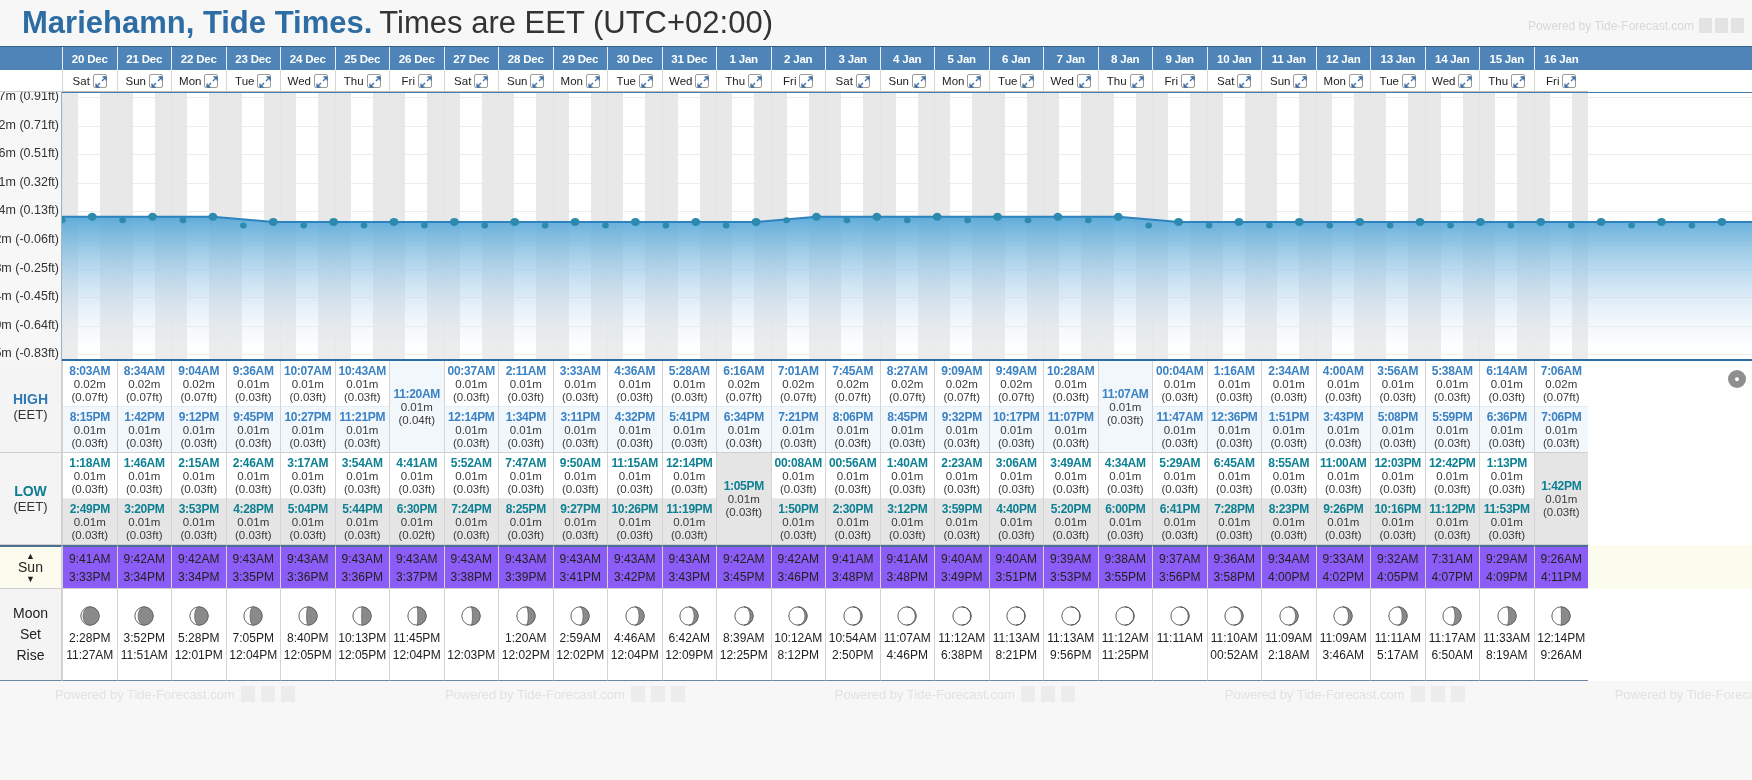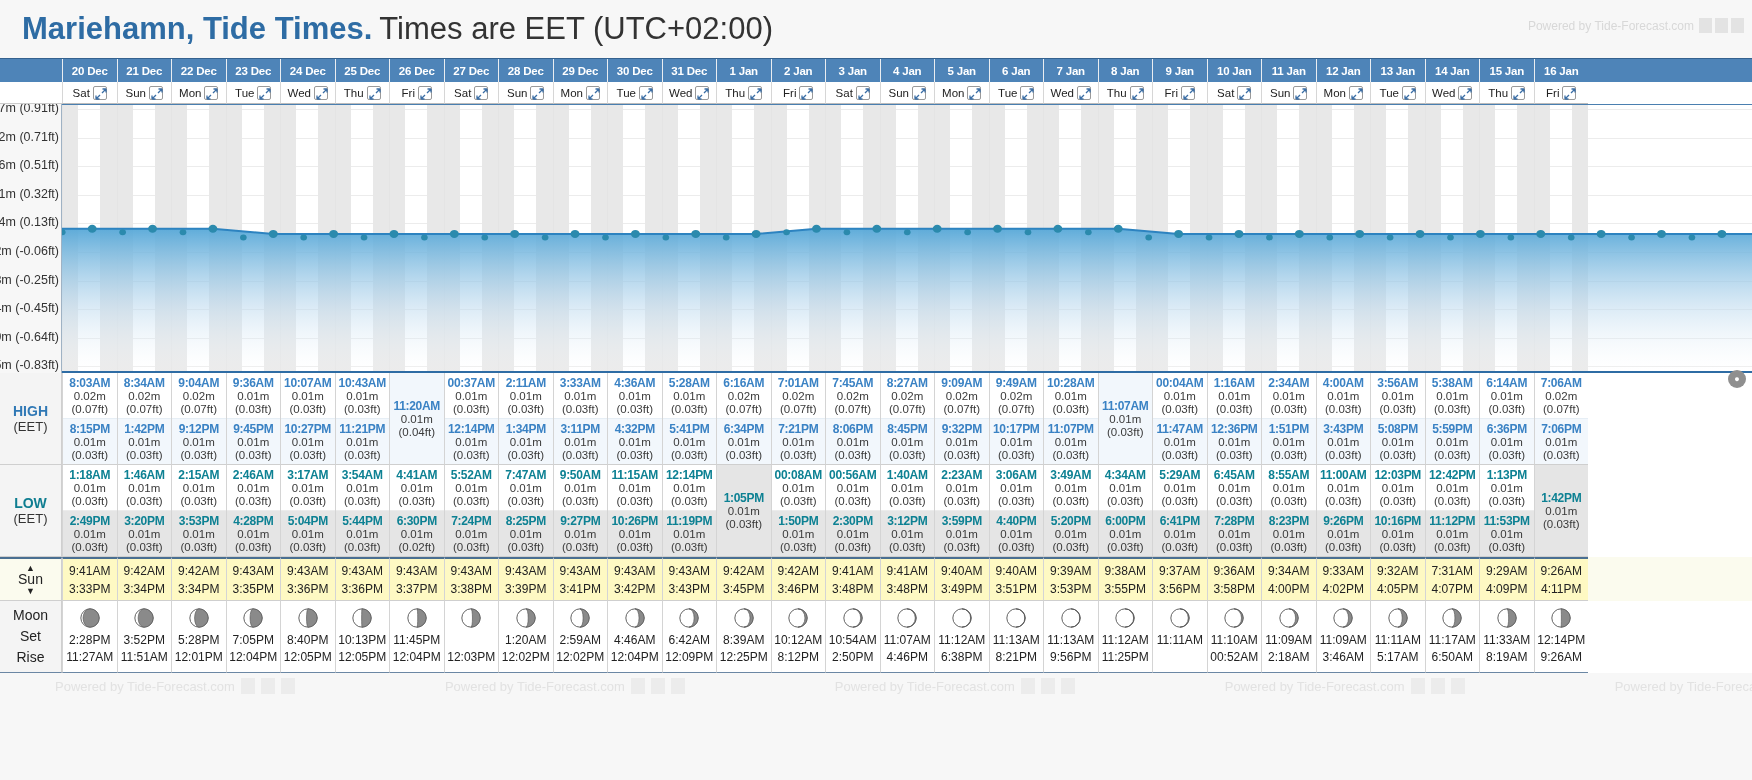--- a/index.html
+++ b/index.html
@@ -7,21 +7,21 @@
     margin: 0; padding: 0;
     width: 1752px; height: 780px;
     overflow: hidden;
     background: #f7f7f7;
     font-family: "Liberation Sans", sans-serif;
   }
   #page { position: relative; width: 1752px; height: 780px; background:#f7f7f7; }
 
   
   .header {
-    height: 58px;
+    height: 46px;
     display: flex; align-items: center;
     padding-left: 22px;
     position: relative;
     background: #f7f7f7;
   }
   .title { font-size: 31px; line-height: 34px; white-space: nowrap; }
   .title .loc { color:#2e6ca4; font-weight: bold; }
   .title .tz  { color:#333; font-weight: normal; margin-left: 7px;}
   .powered-head {
     position:absolute; right: 8px; top: 18px;
@@ -123,35 +123,35 @@
   .sunrow .lbl {
     background:#fbfbee; display:flex; flex-direction:column;
     align-items:center; justify-content:center;
     border-bottom:1px solid #cfcfcf; border-right:1px solid #cfcfcf;
     border-top:2px solid #4a6f92;
   }
   .suncell {
     height:44px; border-left:1px solid #d4d4d4; border-bottom:1px solid #cfcfcf;
     border-top:2px solid #4a6f92;
     display:flex; flex-direction:column; align-items:center; justify-content:center;
-    font-size:12px; color:#222; line-height:18px; background:#fef9c3;
+    font-size:12px; color:#222; line-height:18px; background:#8b5cf6;
   }
   .sunlbl { font-size:14px; color:#222; line-height:15px; }
   .arrowup, .arrowdn { font-size:9px; line-height:8px; color:#222; }
 
   
   .moonrow { display:flex; background:#fff; }
   .moonrow .lbl {
     background:#f4f4f4; display:flex; flex-direction:column;
     align-items:center; justify-content:center; gap:4px;
     border-bottom:1px solid #6b87a4; border-right:1px solid #cfcfcf;
   }
   .mlbl { font-size:14px; color:#222; line-height:17px; }
   .mooncell {
-    height:72px; border-left:1px solid #d4d4d4; border-bottom:1px solid #6b87a4;
+    height:92px; border-left:1px solid #d4d4d4; border-bottom:1px solid #6b87a4;
     display:flex; flex-direction:column; align-items:center; justify-content:center;
     background:#fff;
   }
   .moonicon { width:22px; height:22px; margin-bottom:3px; }
   .mtime { font-size:12px; color:#222; line-height:17px; }
 
   
   .footer {
     height:26px; display:flex; align-items:center;
     background:#f7f7f7; position:relative; overflow:hidden;

